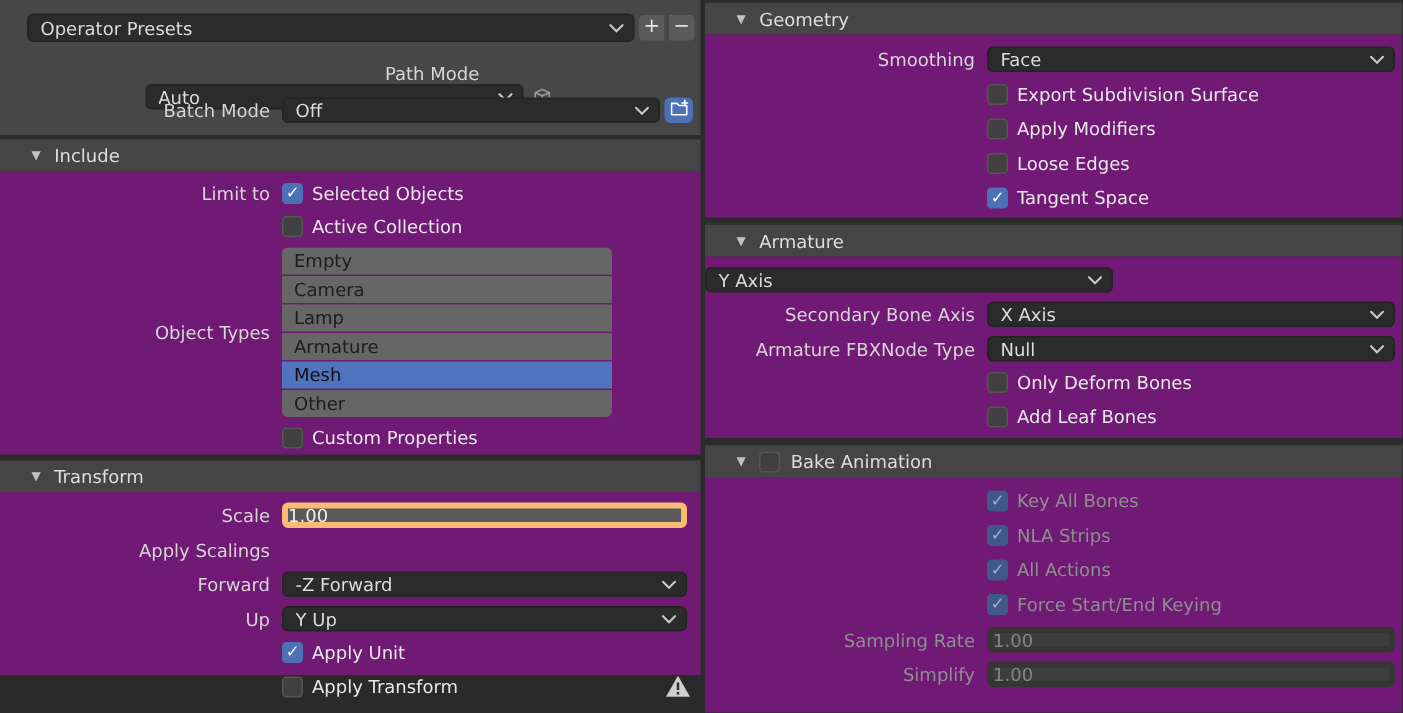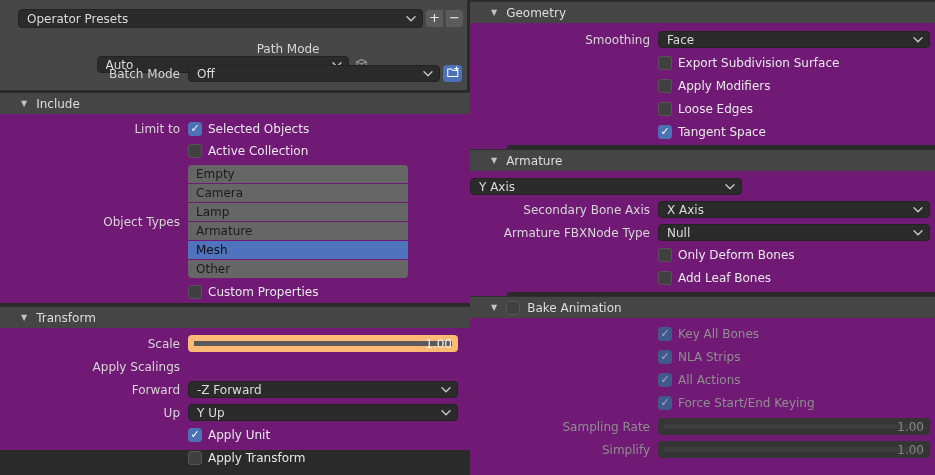--- a/index.html
+++ b/index.html
@@ -3,21 +3,21 @@
 <meta charset="utf-8">
 <style>
   html,body{margin:0;padding:0;}
   body{
     width:935px;height:475px;position:relative;overflow:hidden;
     background:#2a2a2a;
     font-family:"DejaVu Sans","Liberation Sans",sans-serif;
     font-size:12px;color:#d6d6d6;
     -webkit-font-smoothing:antialiased;
   }
-  .col{position:absolute;top:0;height:475px;padding-left:40px;}
+  .col{position:absolute;top:0;height:475px;}
   #left-col{left:0;width:467px;}
   #right-col{left:470px;width:465px;}
 
   .top-region{position:absolute;left:0;top:0;width:467px;height:90px;background:#474747;}
 
   .panel-header{
     position:absolute;left:0;width:100%;height:22px;background:#454545;
     display:flex;align-items:center;box-sizing:border-box;padding-left:21px;
     color:#dedede;border-top:1px solid #2e2e2e;
   }
@@ -31,22 +31,22 @@
 
   .dropdown{
     background:#2b2b2b;border:1px solid #232323;border-radius:4px;height:17px;
     display:flex;align-items:center;box-sizing:border-box;padding:0 6px 0 8px;
     color:#dcdcdc;position:relative;
   }
   .dropdown .dd-text{flex:1;white-space:nowrap;overflow:hidden;}
   .chev{flex:none;display:flex;align-items:center;margin-left:4px;}
 
   .slider{
-    background:#5a5a5a;border:6px solid #fdba74;border-radius:4px;height:17px;
-    box-sizing:border-box;display:flex;align-items:center;justify-content:flex-end;
+    background:#5a5a5a;border:4px solid #fdba74;border-radius:4px;height:17px;
+    box-sizing:border-box;display:flex;align-items:center;justify-content:flex-start;
     color:#f0f0f0;
   }
   .slider.disabled{background:#3d3d3d;border-color:#353535;color:#858585;}
 
   .cb{
     width:14px;height:14px;border-radius:3px;box-sizing:border-box;flex:none;
     background:#404040;border:1px solid #555555;position:relative;
   }
   .cb.checked{background:#4d71b7;border-color:#4d71b7;}
   .cb.checked::after{

